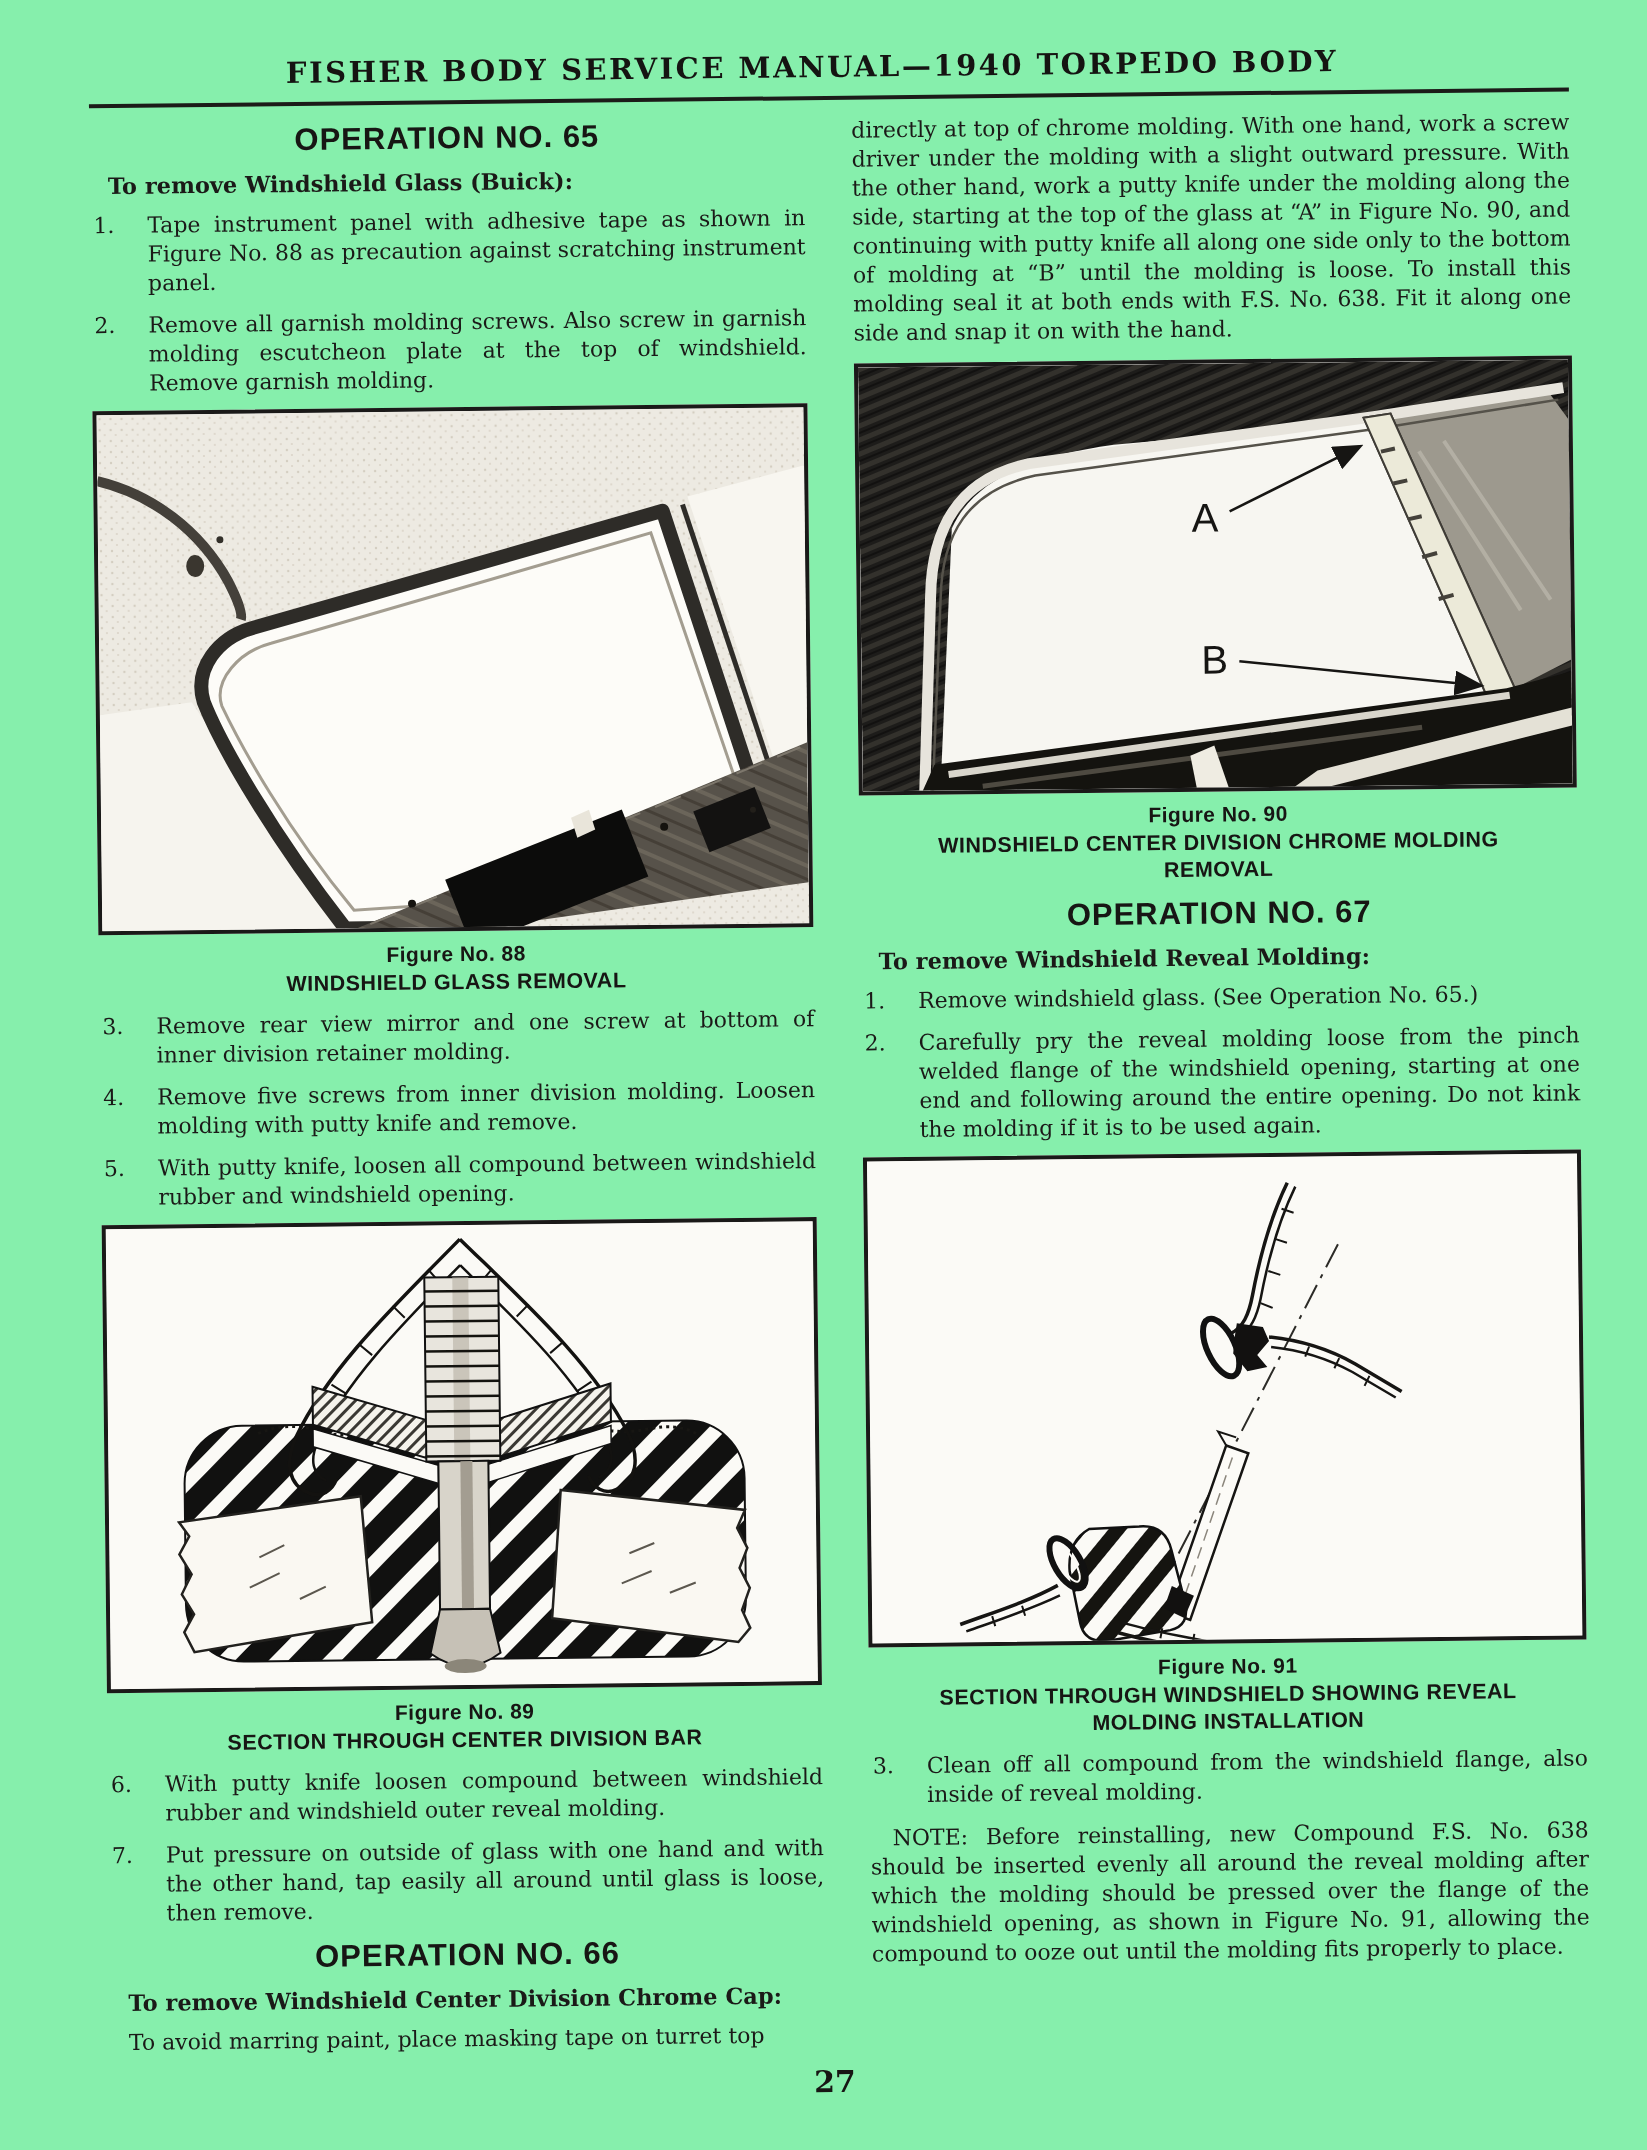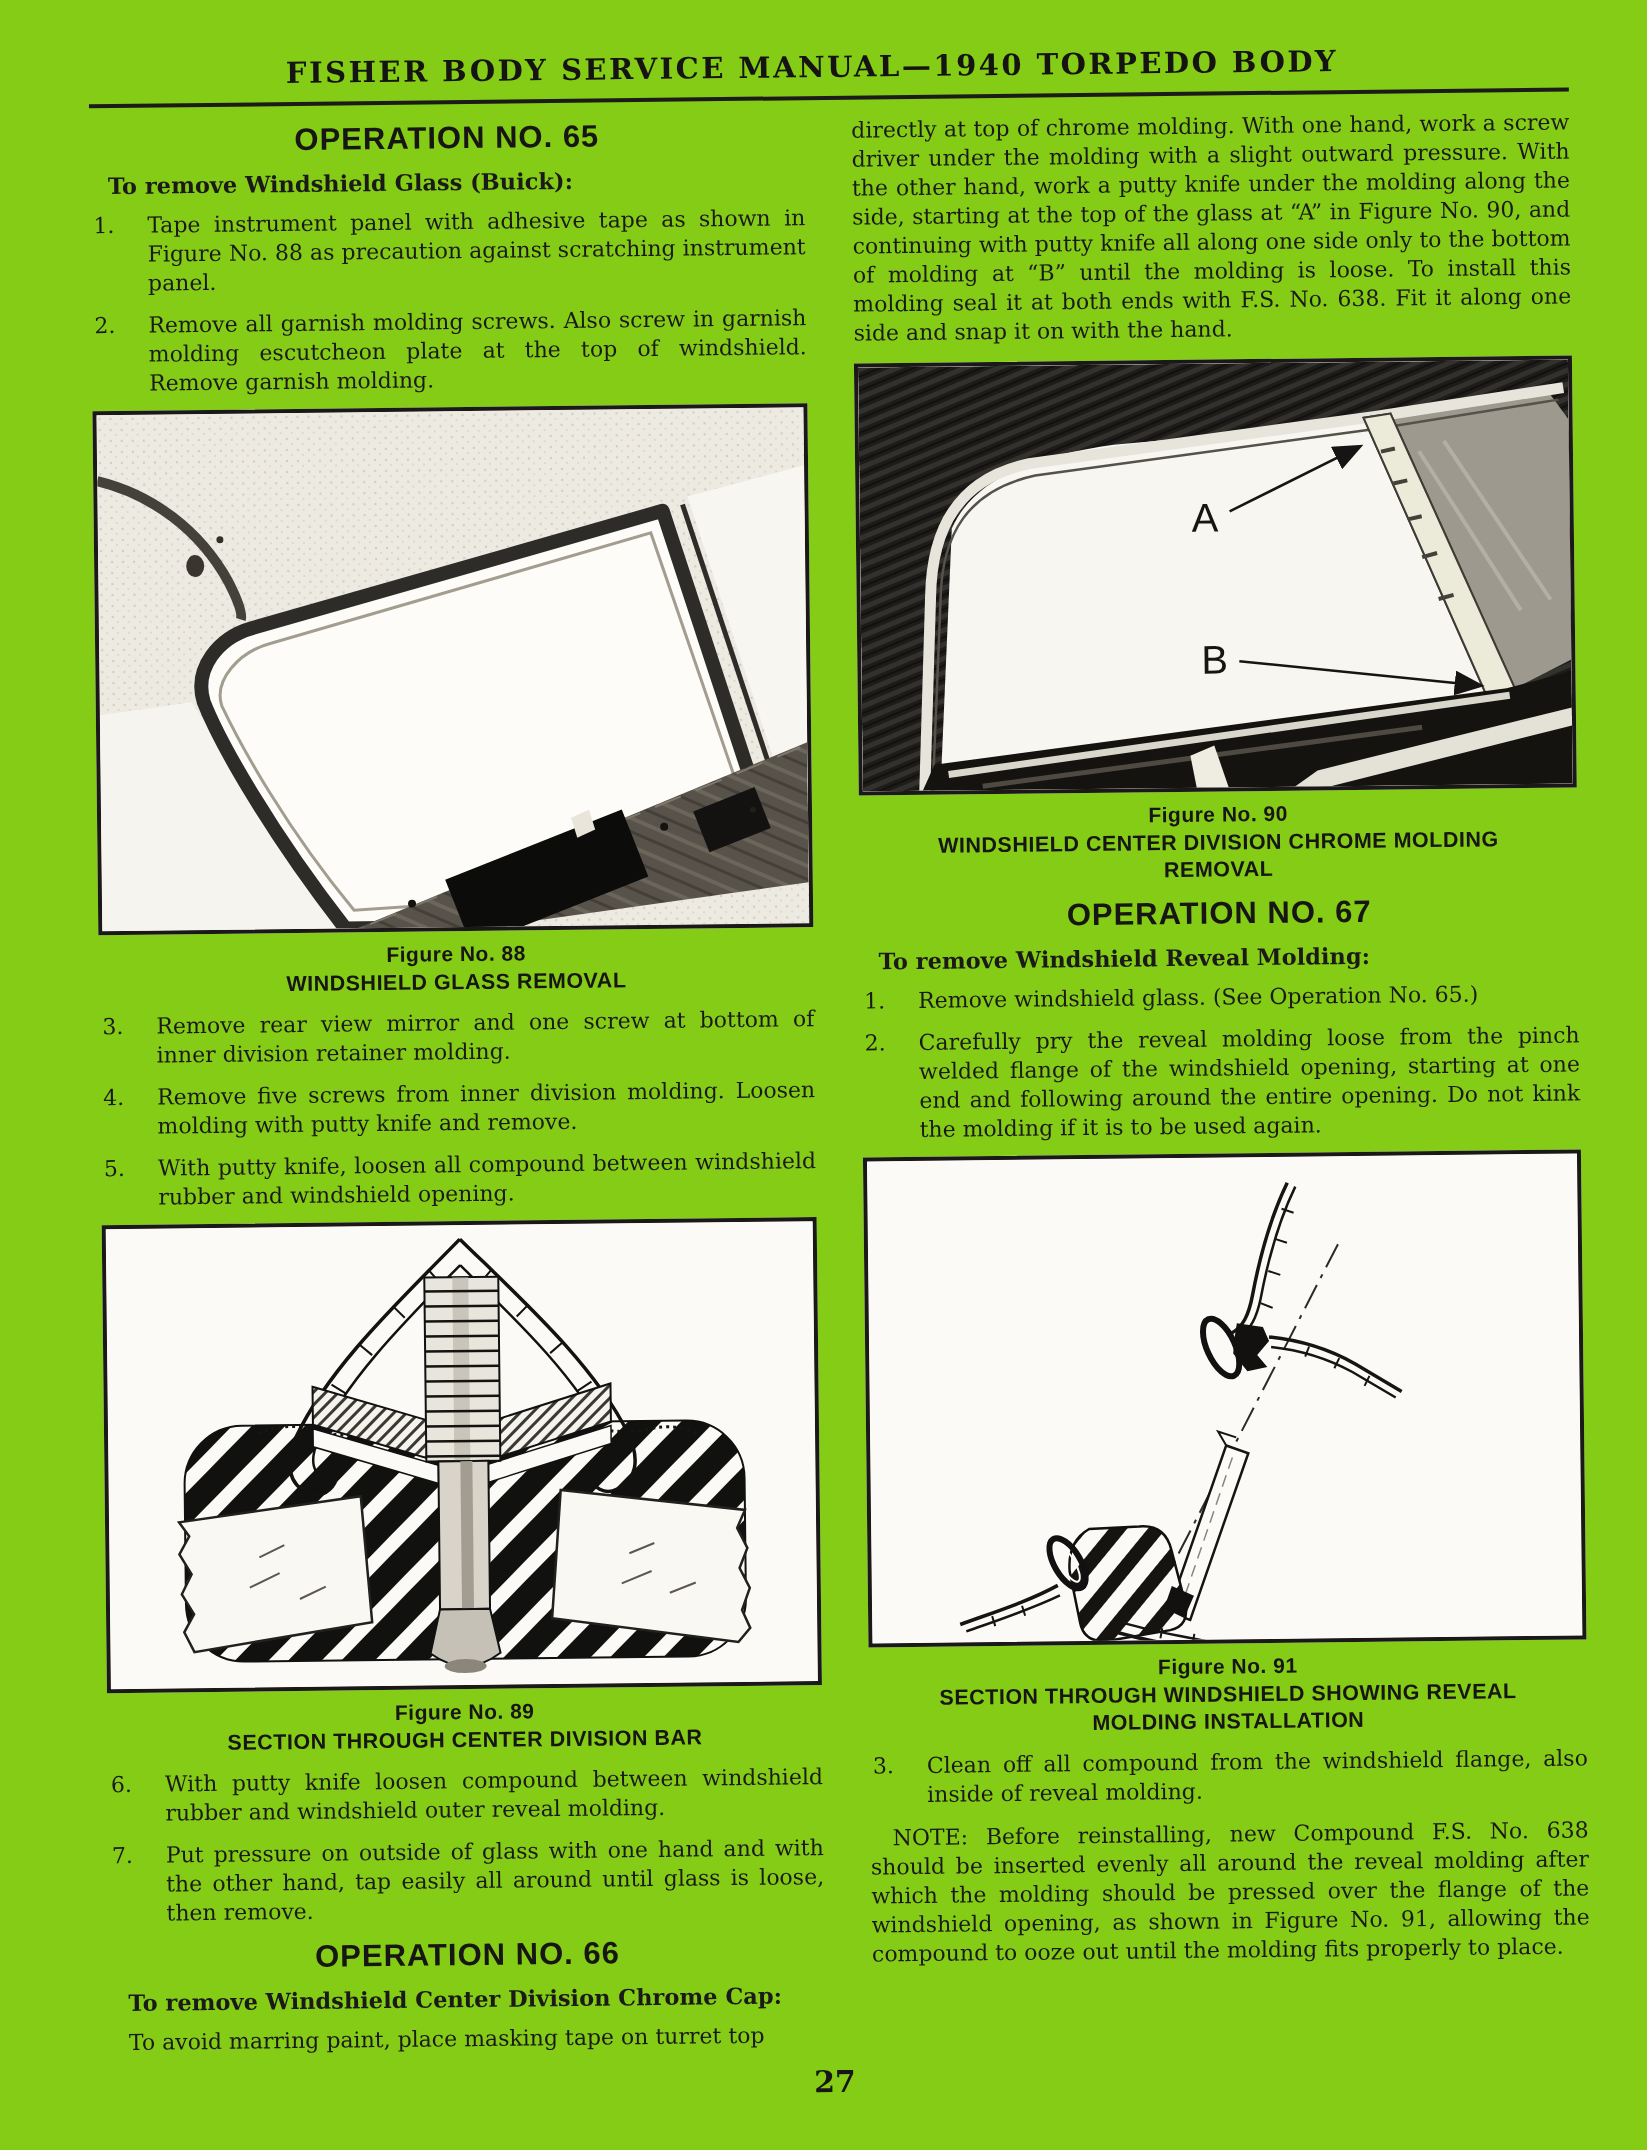--- a/index.html
+++ b/index.html
@@ -1,17 +1,17 @@
 <!DOCTYPE html>
 <html><head>
 <meta charset="utf-8">
 <style>
   html,body{margin:0;padding:0;background:#e8e6e1;}
   .sheet{
-    width:1647px;height:2150px;background:#84cc16;overflow:hidden;
+    width:1647px;height:2150px;background:#86efac;overflow:hidden;
     position:relative;font-family:"DejaVu Serif", serif;color:#1b1a18;
   }
   .tilt{position:relative;width:100%;height:100%;
     transform:rotate(-0.65deg);transform-origin:824px 1075px;}
   .pagehead{padding-top:50px;text-align:center;}
   .pagehead .ht{
     font-family:"DejaVu Serif", serif;font-weight:bold;font-size:29px;
     letter-spacing:2.5px;color:#151412;
   }
   .rule{border:none;border-top:4px solid #1c1b19;margin:12px 67px 0 100px;}

